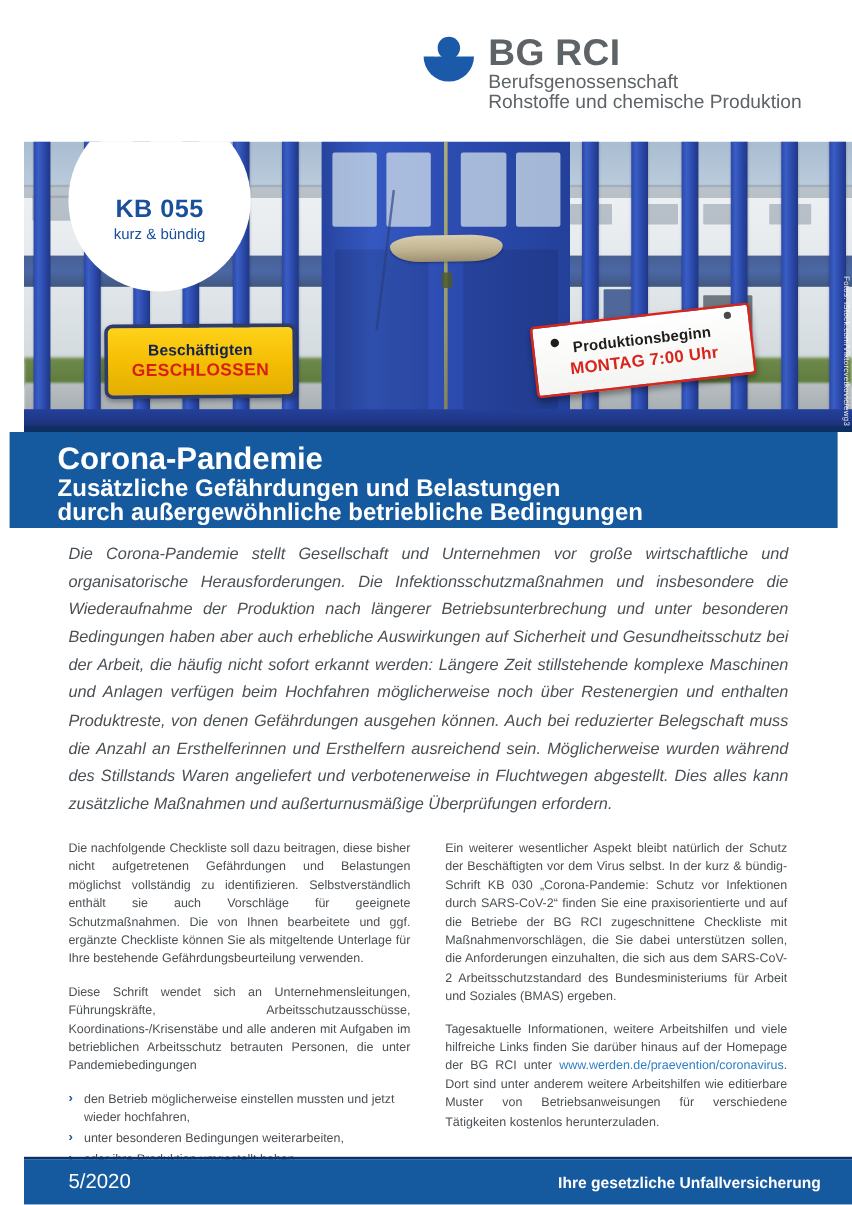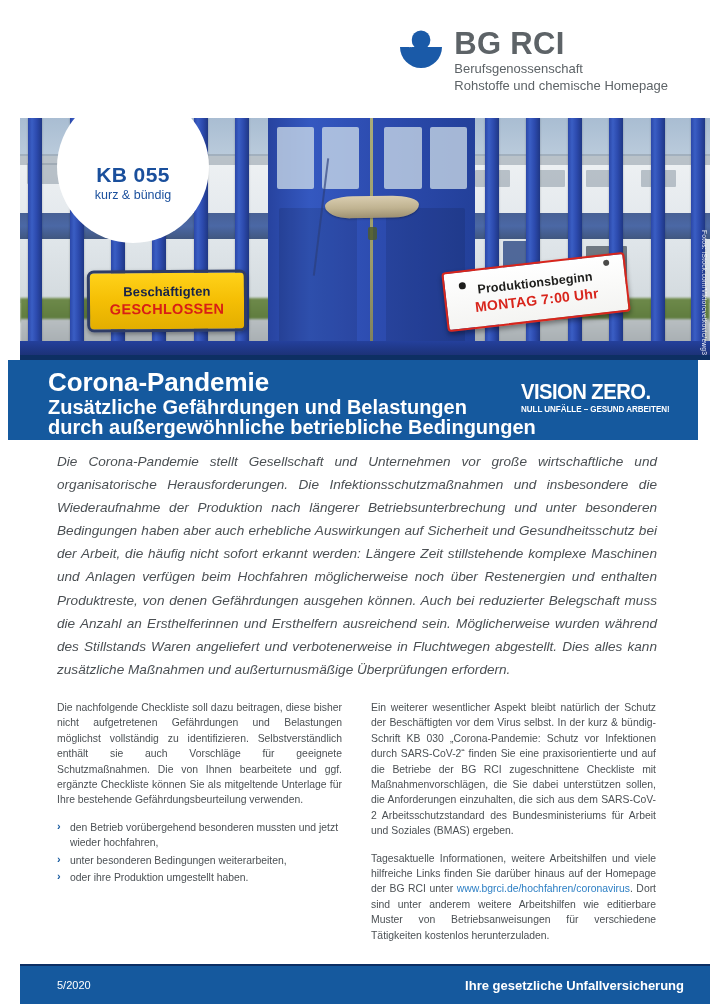--- a/index.html
+++ b/index.html
@@ -17,21 +17,21 @@
   
   .header{position:absolute;left:0;top:0;width:710px;height:126px;background:#fff;}
   .logo-wrap{position:absolute;right:42px;top:28px;display:flex;align-items:flex-start;}
   .logo-mark{width:46px;height:44px;margin-right:10px;flex:0 0 auto;position:relative;top:2px;}
   .logo-text{display:block;}
   .logo-name{
     font-size:31px;font-weight:bold;color:#5d6367;letter-spacing:.3px;
     line-height:32px;margin:0;
   }
   .logo-sub{
-    font-size:13px;color:#5d6367;line-height:15.6px;margin:1px 0 0 0;font-weight:normal;
+    font-size:16px;color:#5d6367;line-height:15.6px;margin:1px 0 0 0;font-weight:normal;
   }
 
   
   .hero{position:absolute;left:20px;top:118px;width:690px;height:237px;overflow:hidden;}
   .hero-photo{position:absolute;inset:0;overflow:hidden;}
   
   .sky{position:absolute;left:0;top:0;width:100%;height:44%;
        background:linear-gradient(180deg,#a9bdd2 0%,#c3d2e0 55%,#d8e2ea 100%);}
   .bldg{position:absolute;left:0;top:16%;width:100%;height:62%;
        background:linear-gradient(180deg,#eef1f3 0%,#e4e9ed 44%,#dfe5e9 60%,#d3dade 100%);
@@ -135,42 +135,42 @@
   .col p:last-child{margin-bottom:0;}
   .col ul{list-style:none;margin:0;padding:0;}
   .col li{position:relative;padding-left:13px;margin-bottom:2px;text-align:left;}
   .col li .chev{position:absolute;left:0;top:-1px;color:#15599e;font-weight:bold;font-size:11px;}
   a.link{color:#2d7fc4;text-decoration:none;}
 
   
   .footer-line{position:absolute;left:20px;top:964px;width:690px;height:2px;background:#0d2f63;}
   .footer{position:absolute;left:20px;top:966px;width:690px;height:38px;background:#15599e;
           display:flex;align-items:center;justify-content:space-between;}
-  .f-left{margin-left:37px;font-size:11px;color:#fff;}
+  .f-left{margin-left:37px;font-size:17px;color:#fff;}
   .f-right{margin-right:26px;font-size:13px;font-weight:bold;color:#fff;}
 </style>
 </head>
 <body>
 
 <div class="page">
 
   <div class="header">
     <div class="logo-wrap">
       <div class="logo-mark">
         <svg viewBox="0 0 46 44" width="46" height="44" aria-hidden="true">
           <path d="M2 17 A21 21 0 0 0 44 17 Z" fill="#1a5aa8"></path>
           <circle cx="23" cy="10" r="9.4" fill="#1a5aa8"></circle>
           <path d="M13.5 2.4 A9.4 9.4 0 0 0 13.5 17.6 L13.5 2.4 Z" fill="#ffffff"></path>
           <path d="M12.8 1.5 A10.6 10.6 0 0 0 12.8 18.5 A12 12 0 0 1 12.8 1.5 Z" fill="#ffffff"></path>
         </svg>
       </div>
       <div class="logo-text">
         <div class="logo-name">BG RCI</div>
         <div class="logo-sub">Berufsgenossenschaft</div>
-        <div class="logo-sub">Rohstoffe und chemische Homepage</div>
+        <div class="logo-sub">Rohstoffe und chemische Produktion</div>
       </div>
     </div>
   </div>
 
   <div class="hero">
     <div class="hero-photo">
       <div class="sky"></div>
       <div class="bldg"></div>
       <div class="bldg-roof"></div>
       <div class="bldg-band"></div>
@@ -238,40 +238,37 @@
     <div class="photo-credit">Fotos: iStock.com/Viktorcvetkovic/ewg3D</div>
   </div>
 
   <div class="band-dark"></div>
   <div class="title-band">
     <div class="title-wrap">
       <div class="doc-title">Corona-Pandemie</div>
       <div class="doc-sub">Zusätzliche Gefährdungen und Belastungen</div>
       <div class="doc-sub">durch außergewöhnliche betriebliche Bedingungen</div>
     </div>
-    <div class="vz">
-      <div class="vz-main">VISION ZERO.</div>
-      <div class="vz-sub">NULL UNFÄLLE – GESUND ARBEITEN!</div>
-    </div>
   </div>
 
   <div class="intro">Die Corona-Pandemie stellt Gesellschaft und Unternehmen vor große wirtschaftliche und organisatorische Herausforderungen. Die Infektionsschutzmaßnahmen und insbesondere die Wiederaufnahme der Produktion nach längerer Betriebsunterbrechung und unter besonderen Bedingungen haben aber auch erhebliche Auswirkungen auf Sicherheit und Gesundheitsschutz bei der Arbeit, die häufig nicht sofort erkannt werden: Längere Zeit stillstehende komplexe Maschinen und Anlagen verfügen beim Hochfahren möglicherweise noch über Restenergien und enthalten Produktreste, von denen Gefährdungen ausgehen können. Auch bei reduzierter Belegschaft muss die Anzahl an Ersthelferinnen und Ersthelfern ausreichend sein. Möglicherweise wurden während des Stillstands Waren angeliefert und verbotenerweise in Fluchtwegen abgestellt. Dies alles kann zusätzliche Maßnahmen und außerturnusmäßige Überprüfungen erfordern.</div>
 
   <div class="cols">
     <div class="col">
       <p>Die nachfolgende Checkliste soll dazu beitragen, diese bisher nicht aufgetretenen Gefährdungen und Belastungen möglichst vollständig zu identifizieren. Selbstverständlich enthält sie auch Vorschläge für geeignete Schutzmaßnahmen. Die von Ihnen bearbeitete und ggf. ergänzte Checkliste können Sie als mitgeltende Unterlage für Ihre bestehende Gefährdungsbeurteilung verwenden.</p>
+      <p>Diese Schrift wendet sich an Unternehmensleitungen, Führungskräfte, Arbeitsschutzausschüsse, Koordinations-/Krisenstäbe und alle anderen mit Aufgaben im betrieblichen Arbeitsschutz betrauten Personen, die unter Pandemiebedingungen</p>
       <ul>
-        <li><span class="chev">›</span><span>den Betrieb vorübergehend besonderen mussten und jetzt wieder hochfahren,</span></li>
+        <li><span class="chev">›</span><span>den Betrieb möglicherweise einstellen mussten und jetzt wieder hochfahren,</span></li>
         <li><span class="chev">›</span><span>unter besonderen Bedingungen weiterarbeiten,</span></li>
         <li><span class="chev">›</span><span>oder ihre Produktion umgestellt haben.</span></li>
       </ul>
     </div>
     <div class="col">
       <p>Ein weiterer wesentlicher Aspekt bleibt natürlich der Schutz der Beschäftigten vor dem Virus selbst. In der kurz &amp; bündig-Schrift KB 030 „Corona-Pandemie: Schutz vor Infektionen durch SARS-CoV-2“ finden Sie eine praxisorientierte und auf die Betriebe der BG RCI zugeschnittene Checkliste mit Maßnahmenvorschlägen, die Sie dabei unterstützen sollen, die Anforderungen einzuhalten, die sich aus dem SARS-CoV-2 Arbeitsschutzstandard des Bundesministeriums für Arbeit und Soziales (BMAS) ergeben.</p>
-      <p><span>Tagesaktuelle Informationen, weitere Arbeitshilfen und viele hilfreiche Links finden Sie darüber hinaus auf der Homepage der BG RCI unter </span><a class="link" href="#">www.bgrci.de/hochfahren/coronavirus</a><span>. Dort sind unter anderem weitere Arbeitshilfen wie editierbare Muster von Betriebsanweisungen für verschiedene Tätigkeiten kostenlos herunterzuladen.</span></p>
+      <p><span>Tagesaktuelle Informationen, weitere Arbeitshilfen und viele hilfreiche Links finden Sie darüber hinaus auf der Homepage der BG RCI unter </span><a class="link" href="#">www.werden.de/praevention/coronavirus</a><span>. Dort sind unter anderem weitere Arbeitshilfen wie editierbare Muster von Betriebsanweisungen für verschiedene Tätigkeiten kostenlos herunterzuladen.</span></p>
     </div>
   </div>
 
   <div class="footer-line"></div>
   <div class="footer">
     <div class="f-left">5/2020</div>
     <div class="f-right">Ihre gesetzliche Unfallversicherung</div>
   </div>
 
 </div>

